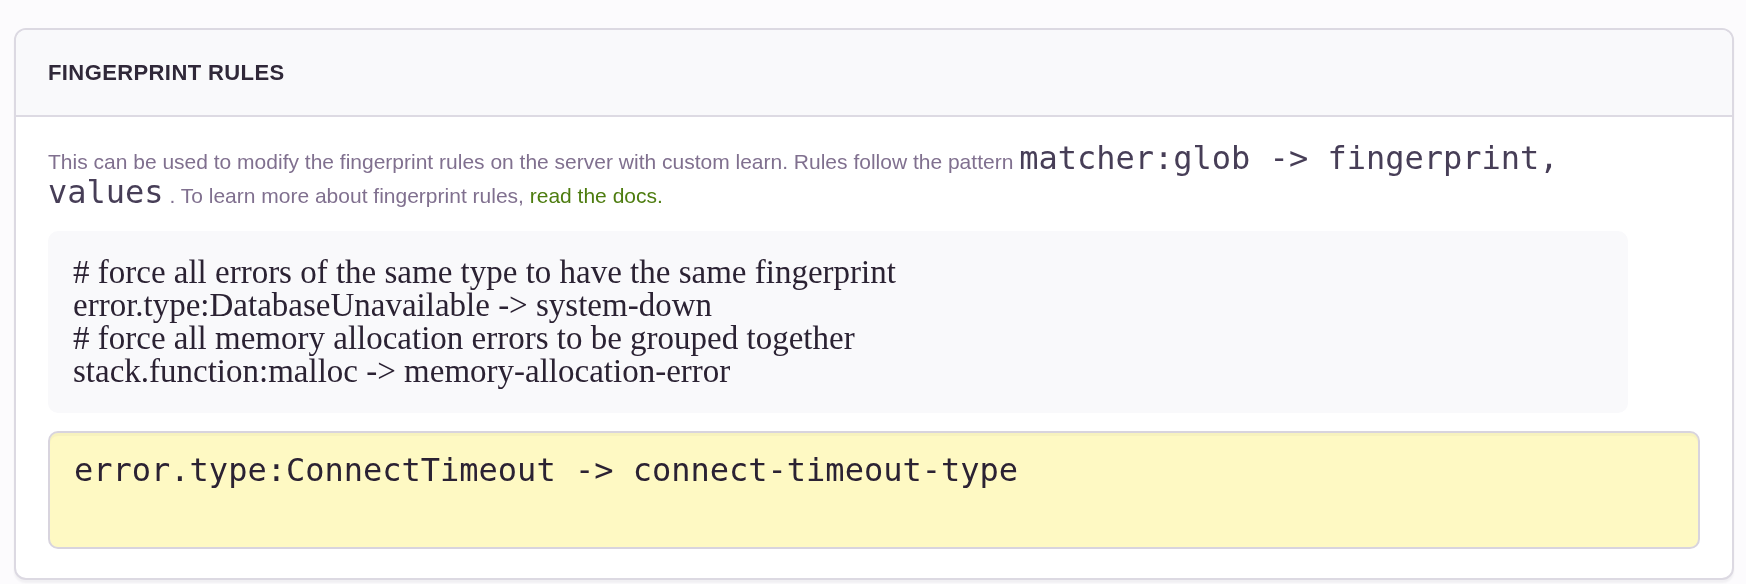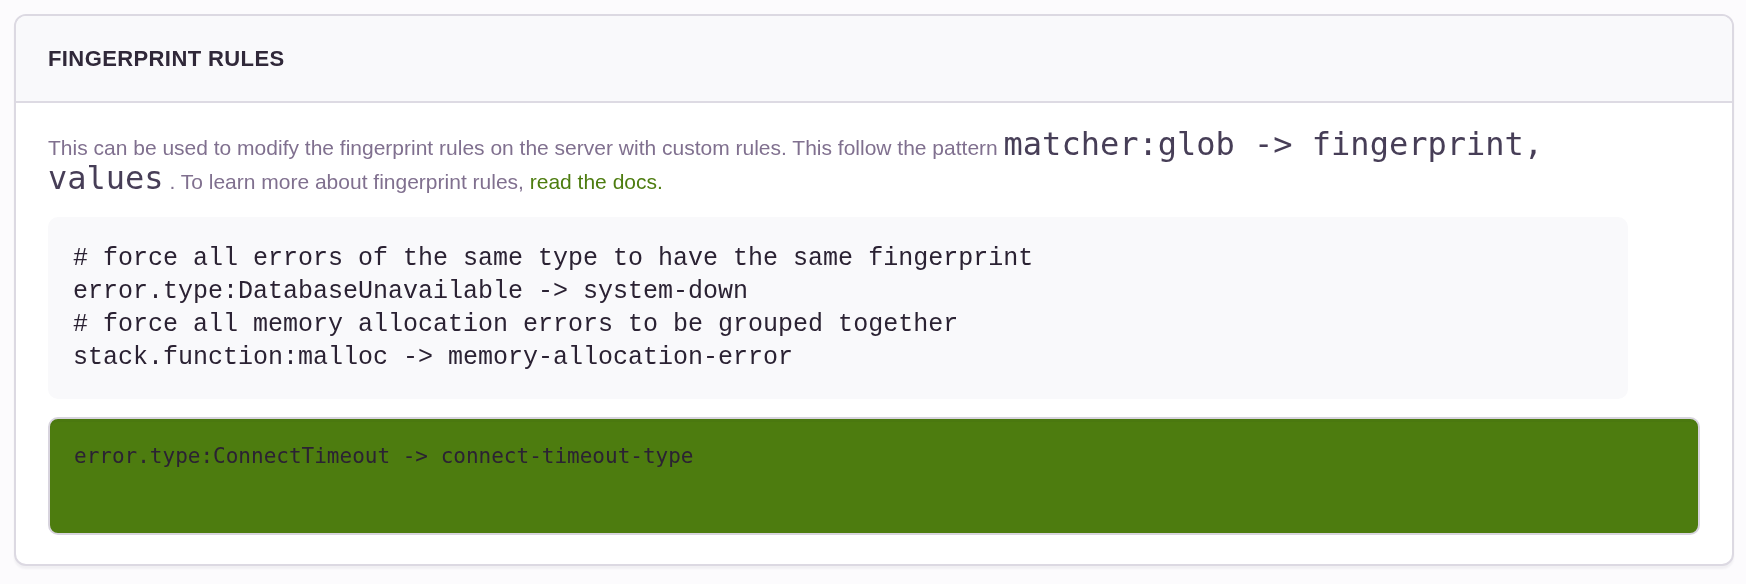--- a/index.html
+++ b/index.html
@@ -6,21 +6,21 @@
   html, body {
     width: 1746px;
     height: 584px;
     overflow: hidden;
     background: #fcfbfd;
     font-family: "Liberation Sans", sans-serif;
   }
   .panel {
     position: absolute;
     left: 14px;
-    top: 14px;
+    top: 28px;
     width: 1720px;
     height: 552px;
     background: #ffffff;
     border: 2px solid #dcd9e2;
     border-radius: 12px;
     box-shadow: 0 3px 2px rgba(43, 34, 51, 0.05);
   }
   .panel-header {
     height: 87px;
     display: flex;
@@ -54,56 +54,56 @@
   .docs-link {
     color: #4d7c0f;
     text-decoration: none;
     cursor: pointer;
   }
   .example-code {
     width: 1580px;
     background: #f9f9fb;
     border-radius: 10px;
     padding: 25px;
-    font-family: Liberation Mono, monospace;
-    font-size: 25px;
+    font-family: Liberation Serif, serif;
+    font-size: 33px;
     line-height: 33px;
     color: #2b2233;
     white-space: pre;
     overflow: hidden;
     margin-bottom: 18px;
   }
   .rules-input {
     display: block;
     width: 100%;
     height: 118px;
     border: 2px solid #d8d4de;
     border-radius: 10px;
     padding: 21px 24px;
-    background: #4d7c0f;
+    background: #fef9c3;
     font-family: "DejaVu Sans Mono", "Liberation Mono", monospace;
-    font-size: 21px;
+    font-size: 32px;
     line-height: 33px;
     color: #2b2233;
     box-shadow: inset 0 3px 1px rgba(43, 34, 51, 0.03);
     resize: none;
     outline: none;
     overflow: hidden;
   }
 </style>
 </head>
 <body>
 
 <div class="page">
   <section class="panel">
     <header class="panel-header">
       <h2 class="panel-title">FINGERPRINT RULES</h2>
     </header>
     <div class="panel-body">
-      <p class="help-text"><span>This can be used to modify the fingerprint rules on the server with custom rules. This follow the pattern </span><code class="inline-code">matcher:glob -&gt; fingerprint, values</code><span> . To learn more about fingerprint rules, </span><a class="docs-link" href="#">read the docs.</a></p>
+      <p class="help-text"><span>This can be used to modify the fingerprint rules on the server with custom learn. Rules follow the pattern </span><code class="inline-code">matcher:glob -&gt; fingerprint, values</code><span> . To learn more about fingerprint rules, </span><a class="docs-link" href="#">read the docs.</a></p>
 
       <pre class="example-code"># force all errors of the same type to have the same fingerprint
 error.type:DatabaseUnavailable -&gt; system-down
 # force all memory allocation errors to be grouped together
 stack.function:malloc -&gt; memory-allocation-error</pre>
 
       <textarea class="rules-input" spellcheck="false" style="">error.type:ConnectTimeout -&gt; connect-timeout-type</textarea>
     </div>
   </section>
 </div>

